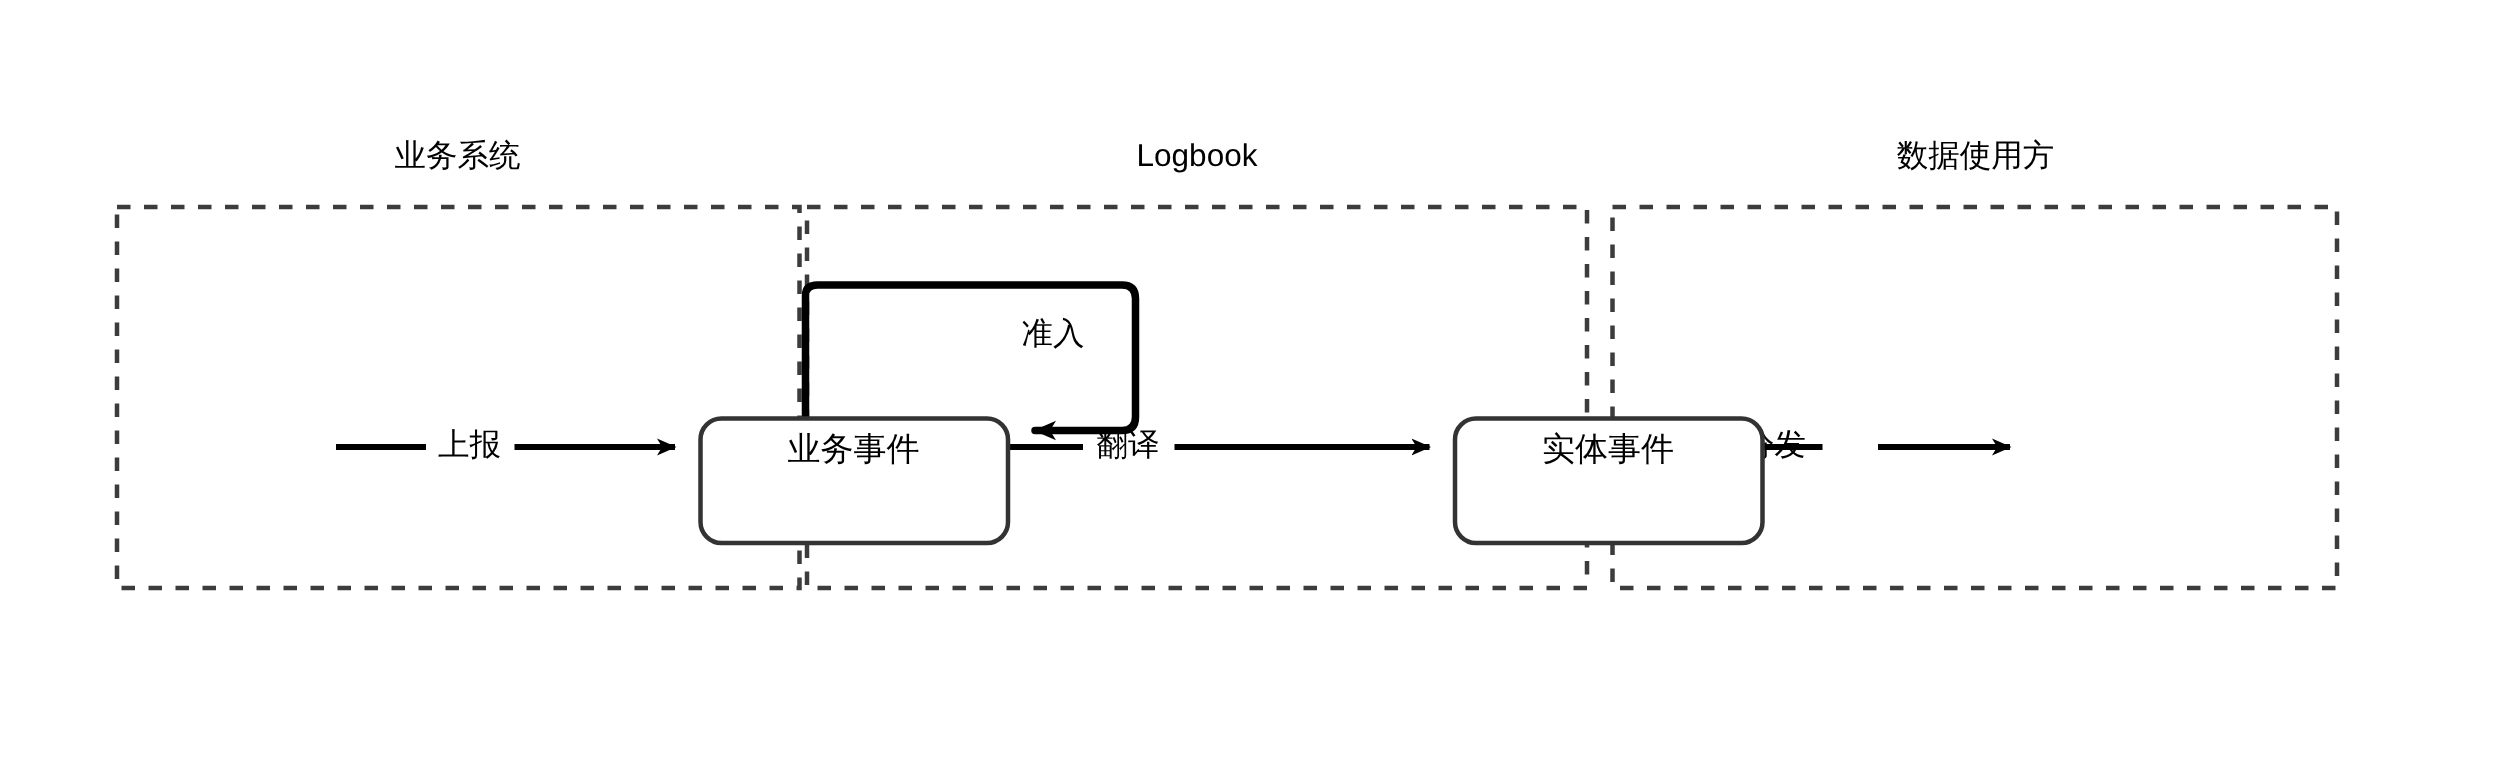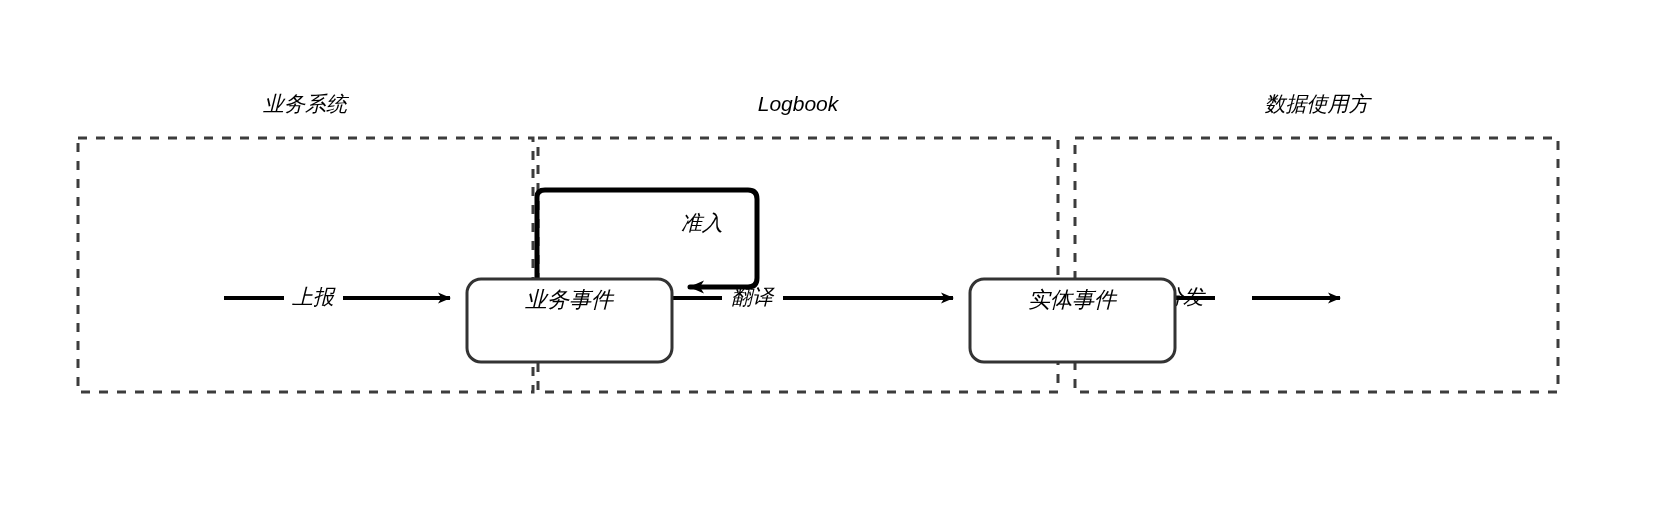--- a/index.html
+++ b/index.html
@@ -10,21 +10,20 @@
   }
   body {
     font-family: "Liberation Sans", "DejaVu Sans", sans-serif;
   }
   #diagram-root {
     position: relative;
     width: 1680px;
     height: 510px;
     background: #ffffff;
     overflow: hidden;
-    font-style: italic;
   }
   #diagram-svg {
     position: absolute;
     left: 0;
     top: 0;
     width: 1680px;
     height: 510px;
     display: block;
   }
   .zone-title {

